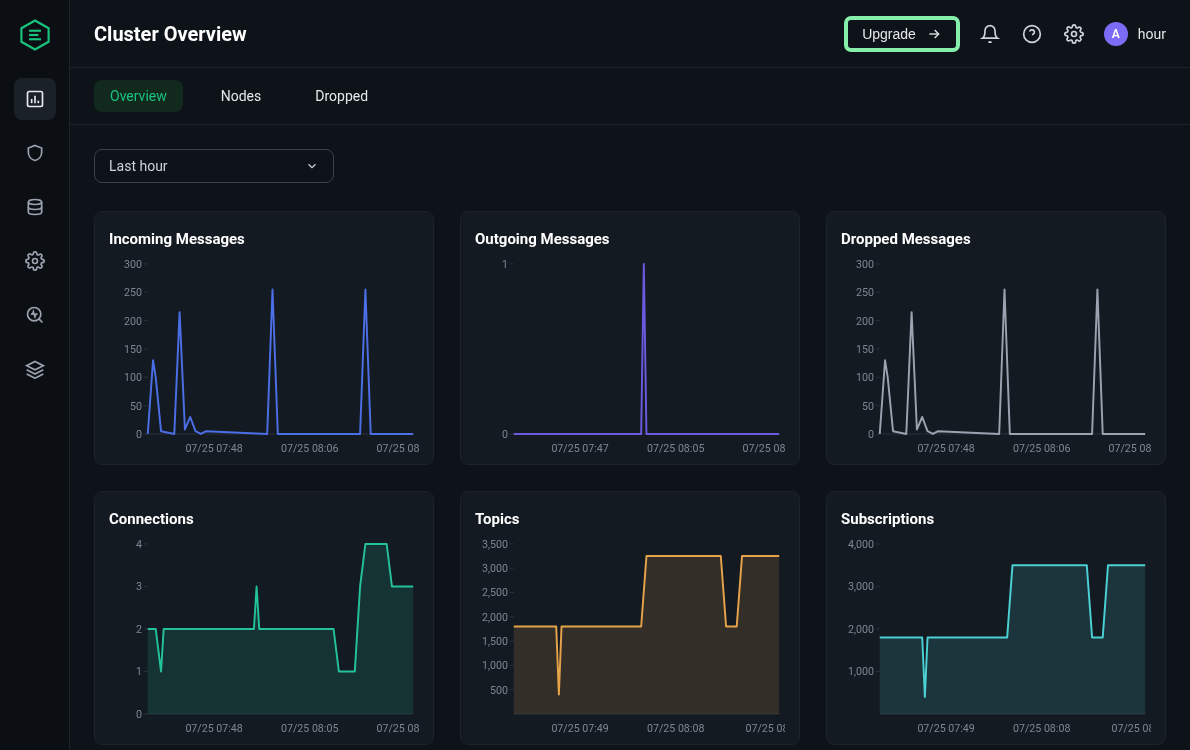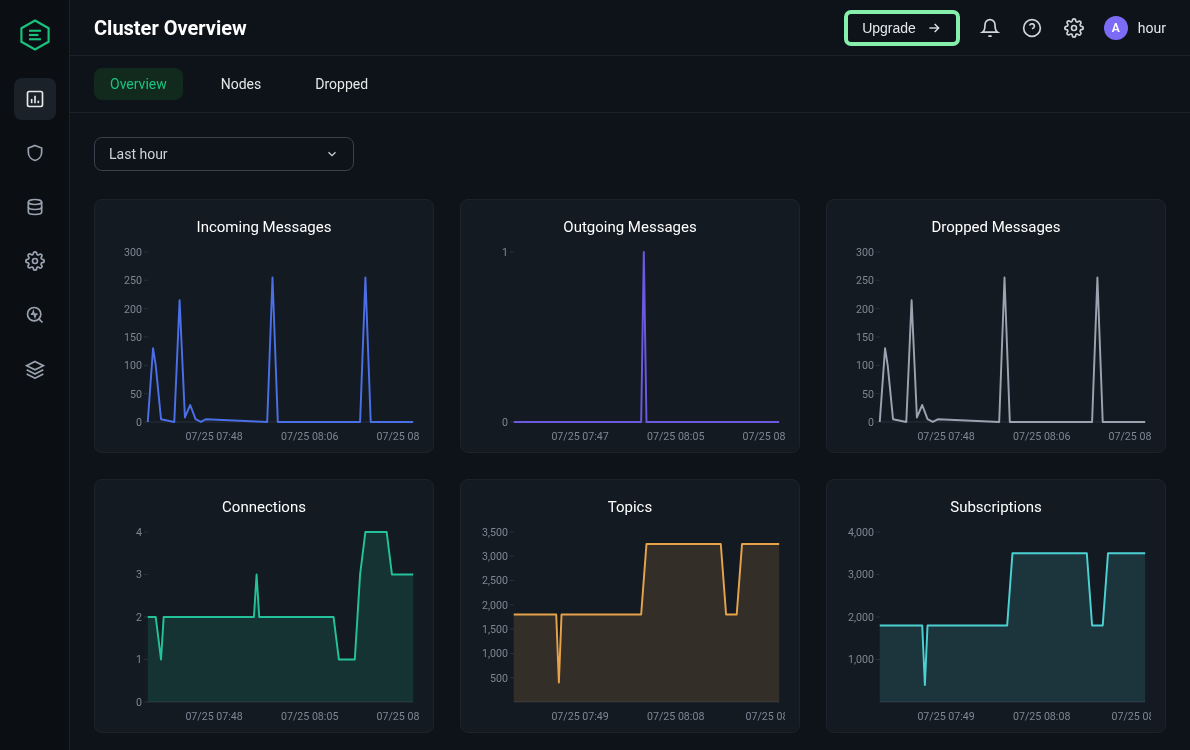--- a/index.html
+++ b/index.html
@@ -44,21 +44,21 @@
   background: #1a2128;
   color: #e6e8ea;
 }
 .main {
   flex: 1;
   display: flex;
   flex-direction: column;
   overflow: hidden;
 }
 .topbar {
-  height: 56px;
+  height: 68px;
   display: flex;
   align-items: center;
   justify-content: space-between;
   padding: 0 24px;
   border-bottom: 1px solid #1c232d;
 }
 .title {
   font-size: 20px;
   font-weight: 700;
   color: #fff;
@@ -130,21 +130,21 @@
 }
 .content {
   flex: 1;
   overflow: auto;
   padding: 24px;
 }
 .time-select {
   display: inline-flex;
   align-items: center;
   justify-content: space-between;
-  width: 260px;
+  width: 240px;
   padding: 8px 14px;
   border: 1px solid #3a414c;
   border-radius: 8px;
   font-size: 14px;
   cursor: pointer;
   color: #cfd4da;
   margin-bottom: 28px;
 }
 .cards {
   display: grid;
@@ -155,24 +155,23 @@
   background: #141a22;
   border: 1px solid #1c232d;
   border-radius: 8px;
   padding: 18px 14px 14px 14px;
   height: 254px;
   display: flex;
   flex-direction: column;
 }
 .card-title {
   font-size: 15px;
-  font-weight: 400;
+  font-weight: 700;
   color: #fff;
   margin-bottom: 10px;
-  text-align: center;
 }
 .chart {
   flex: 1;
   position: relative;
 }
 .chart svg { width: 100%; height: 100%; }
 .axis text {
   fill: #7d8793;
   font-size: 11px;
 }

